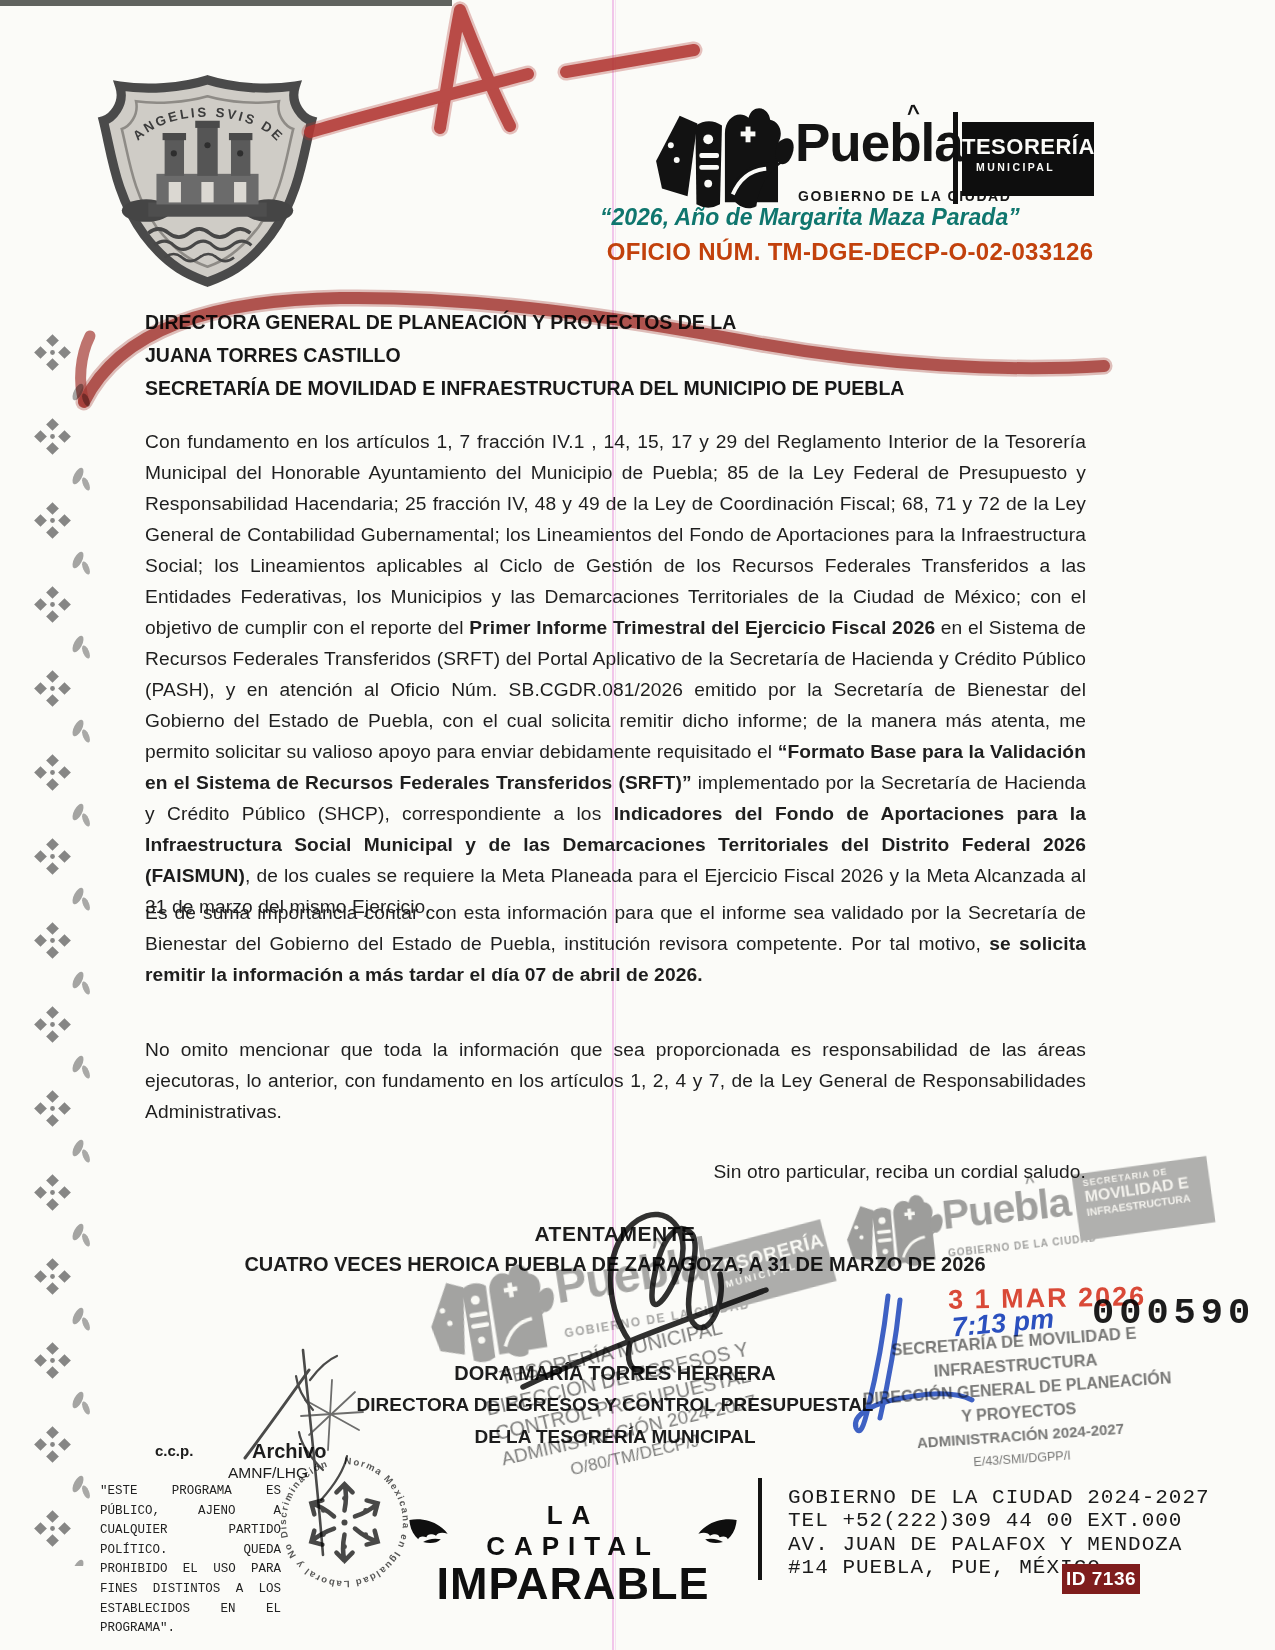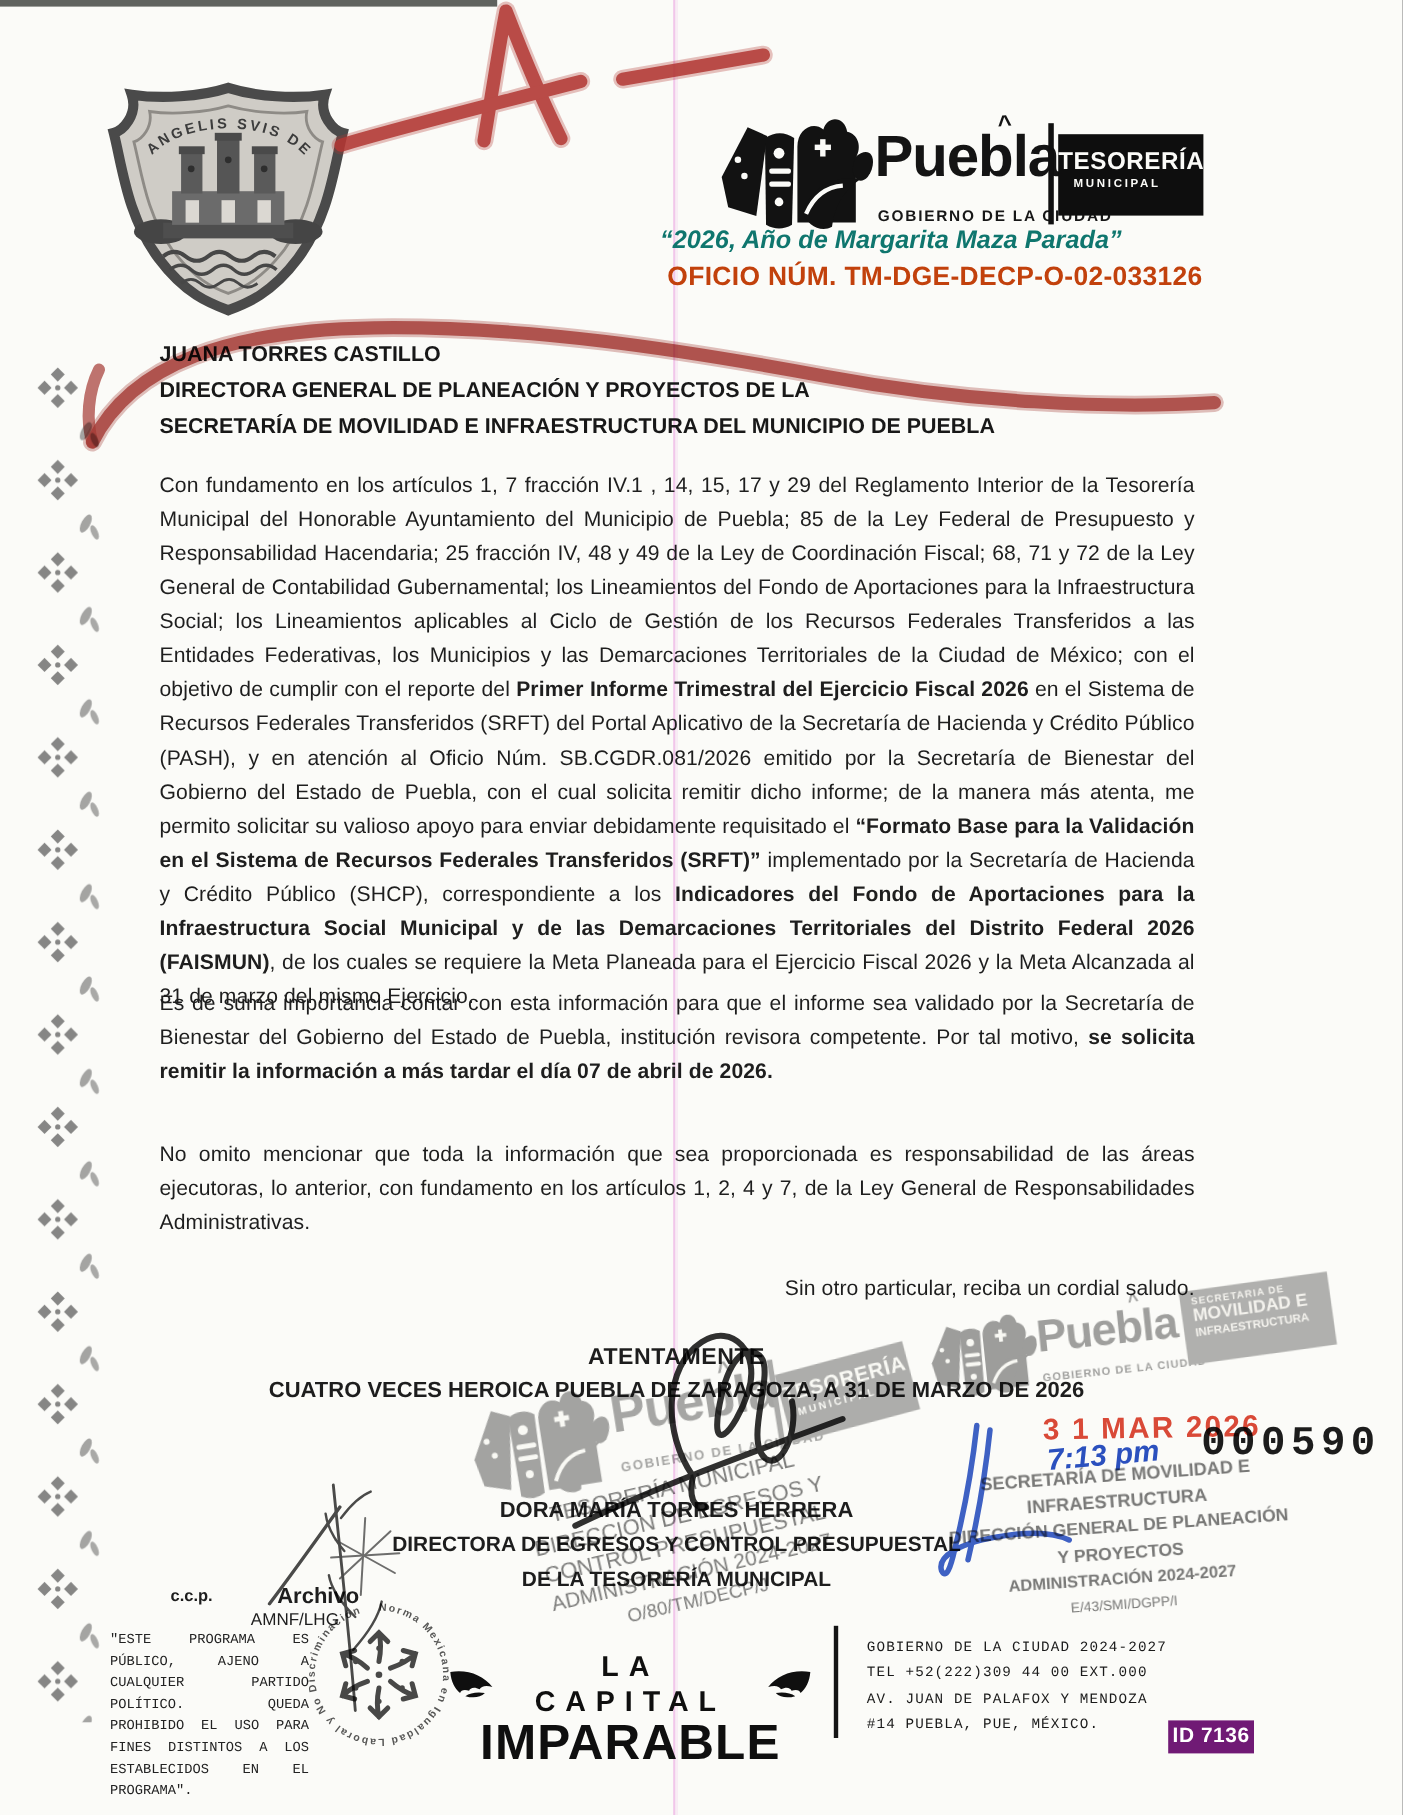--- a/index.html
+++ b/index.html
@@ -78,22 +78,22 @@
   
   .ccp-label{left:155px;top:1442px;font-size:15px;font-weight:700;}
   .ccp-value{left:252px;top:1440px;font-size:20px;font-weight:700;}
   .ccp-initials{left:228px;top:1464px;font-size:15.5px;}
   .disclaimer{left:100px;top:1482px;width:181px;font-family:"Liberation Mono","DejaVu Sans Mono",monospace;font-size:12.5px;line-height:19.6px;text-align:justify;color:#222;}
   .capital{left:408px;top:1500px;width:330px;text-align:center;color:#0f0f0f;}
   .capital-row{display:flex;align-items:center;justify-content:center;gap:6px;}
   .capital-l1{font-size:26px;font-weight:700;letter-spacing:9px;}
   .capital-l2{font-size:45px;font-weight:700;letter-spacing:1px;margin-top:-4px;}
   .contact-bar{left:758px;top:1478px;width:4px;height:102px;background:#141414;}
-  .contact{left:788px;top:1486px;font-family:"Liberation Mono","DejaVu Sans Mono",monospace;font-size:13px;line-height:23.4px;letter-spacing:1px;color:#1a1a1a;}
-  .id-badge{left:1062px;top:1564px;width:78px;height:30px;background:#701a75;color:#fff;font-size:19px;font-weight:700;text-align:center;line-height:30px;letter-spacing:.5px;}
+  .contact{left:788px;top:1486px;font-family:"Liberation Mono","DejaVu Sans Mono",monospace;font-size:21px;line-height:23.4px;letter-spacing:1px;color:#1a1a1a;}
+  .id-badge{left:1062px;top:1564px;width:78px;height:30px;background:#7f1d1d;color:#fff;font-size:19px;font-weight:700;text-align:center;line-height:30px;letter-spacing:.5px;}
   .wing{color:#0f0f0f;}
 </style>
 </head>
 <body>
 
 <div id="page">
 
   <svg width="0" height="0" style="position:absolute">
     <defs>
       <symbol id="skyline" viewBox="0 0 150 120">
@@ -177,22 +177,22 @@
     <div class="abs tm-box">
       <div class="l1">TESORERÍA</div>
       <div class="l2">MUNICIPAL</div>
     </div>
   </div>
 
   <div class="abs year-legend">“2026, Año de Margarita Maza Parada”</div>
   <div class="abs oficio-num">OFICIO NÚM. TM-DGE-DECP-O-02-033126</div>
 
   <div class="abs addressee">
+    <div>DIRECTORA GENERAL DE PLANEACIÓN Y PROYECTOS DE LA</div>
     <div>JUANA TORRES CASTILLO</div>
-    <div>DIRECTORA GENERAL DE PLANEACIÓN Y PROYECTOS DE LA</div>
     <div>SECRETARÍA DE MOVILIDAD E INFRAESTRUCTURA DEL MUNICIPIO DE PUEBLA</div>
   </div>
 
   <div class="abs par p1"><span>Con fundamento en los artículos 1, 7 fracción IV.1 , 14, 15, 17 y 29 del Reglamento Interior de la Tesorería Municipal del Honorable Ayuntamiento del Municipio de Puebla; 85 de la Ley Federal de Presupuesto y Responsabilidad Hacendaria; 25 fracción IV, 48 y 49 de la Ley de Coordinación Fiscal; 68, 71 y 72 de la Ley General de Contabilidad Gubernamental; los Lineamientos del Fondo de Aportaciones para la Infraestructura Social; los Lineamientos aplicables al Ciclo de Gestión de los Recursos Federales Transferidos a las Entidades Federativas, los Municipios y las Demarcaciones Territoriales de la Ciudad de México; con el objetivo de cumplir con el reporte del </span><span class="seg-b">Primer Informe Trimestral del Ejercicio Fiscal 2026</span><span> en el Sistema de Recursos Federales Transferidos (SRFT) del Portal Aplicativo de la Secretaría de Hacienda y Crédito Público (PASH), y en atención al Oficio Núm. SB.CGDR.081/2026 emitido por la Secretaría de Bienestar del Gobierno del Estado de Puebla, con el cual solicita remitir dicho informe; de la manera más atenta, me permito solicitar su valioso apoyo para enviar debidamente requisitado el </span><span class="seg-b">“Formato Base para la Validación en el Sistema de Recursos Federales Transferidos (SRFT)”</span><span> implementado por la Secretaría de Hacienda y Crédito Público (SHCP), correspondiente a los </span><span class="seg-b">Indicadores del Fondo de Aportaciones para la Infraestructura Social Municipal y de las Demarcaciones Territoriales del Distrito Federal 2026 (FAISMUN)</span><span>, de los cuales se requiere la Meta Planeada para el Ejercicio Fiscal 2026 y la Meta Alcanzada al 31 de marzo del mismo Ejercicio.</span></div>
   <div class="abs par p2"><span>Es de suma importancia contar con esta información para que el informe sea validado por la Secretaría de Bienestar del Gobierno del Estado de Puebla, institución revisora competente. Por tal motivo, </span><span class="seg-b">se solicita remitir la información a más tardar el día 07 de abril de 2026.</span></div>
   <div class="abs par p3"><span>No omito mencionar que toda la información que sea proporcionada es responsabilidad de las áreas ejecutoras, lo anterior, con fundamento en los artículos 1, 2, 4 y 7, de la Ley General de Responsabilidades Administrativas.</span></div>
   <div class="abs par p4"><span>Sin otro particular, reciba un cordial saludo.</span></div>
 
   <div class="abs atentamente">ATENTAMENTE</div>
   <div class="abs place-date">CUATRO VECES HEROICA PUEBLA DE ZARAGOZA, A 31 DE MARZO DE 2026</div>

